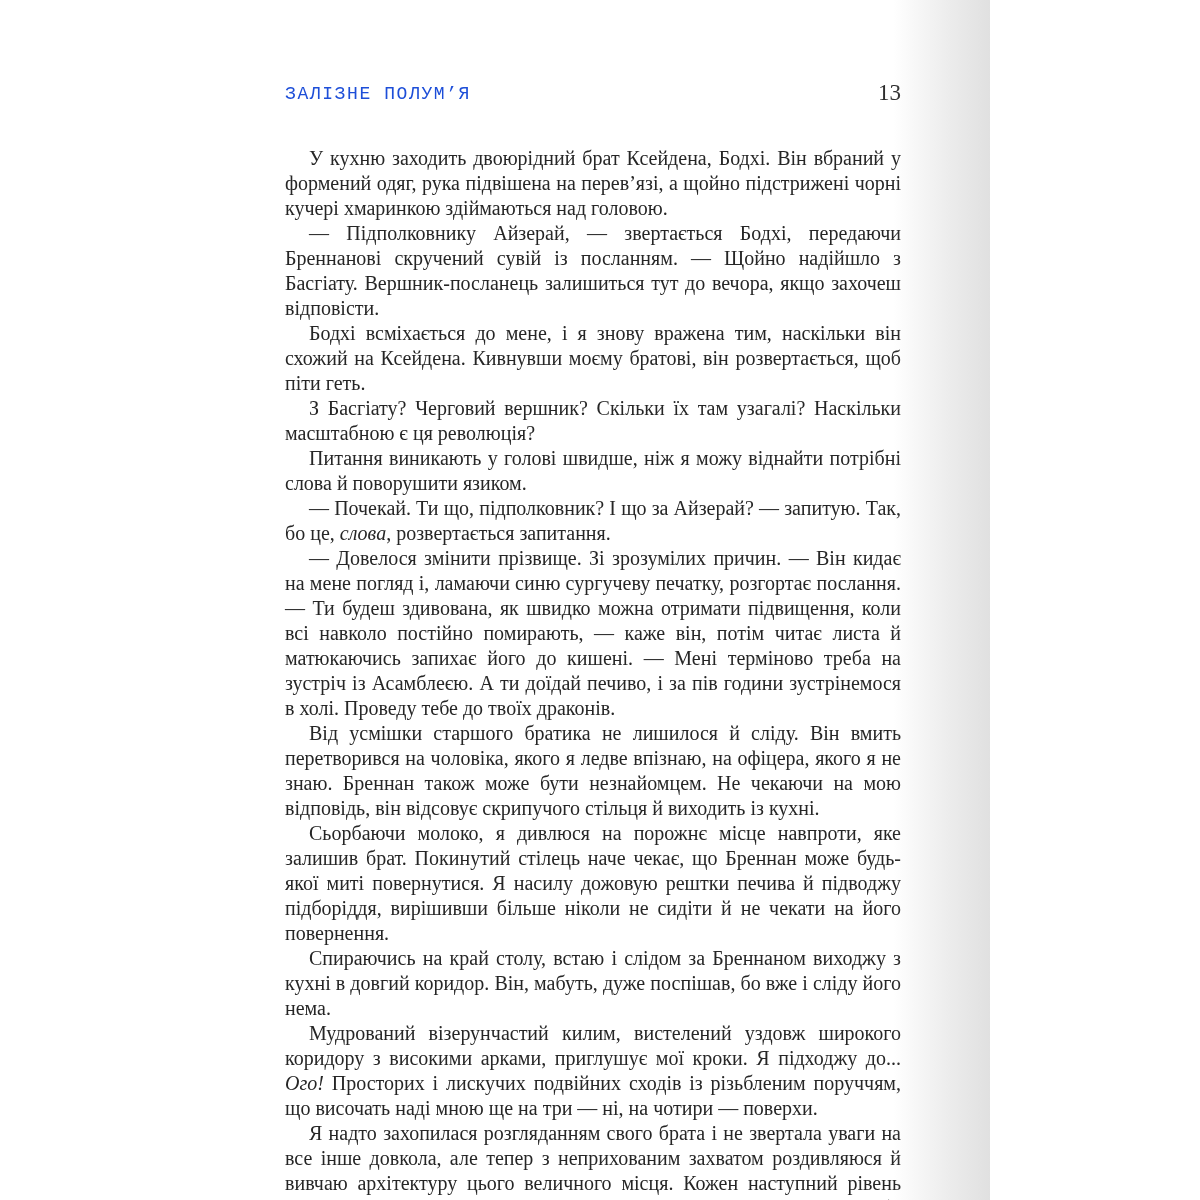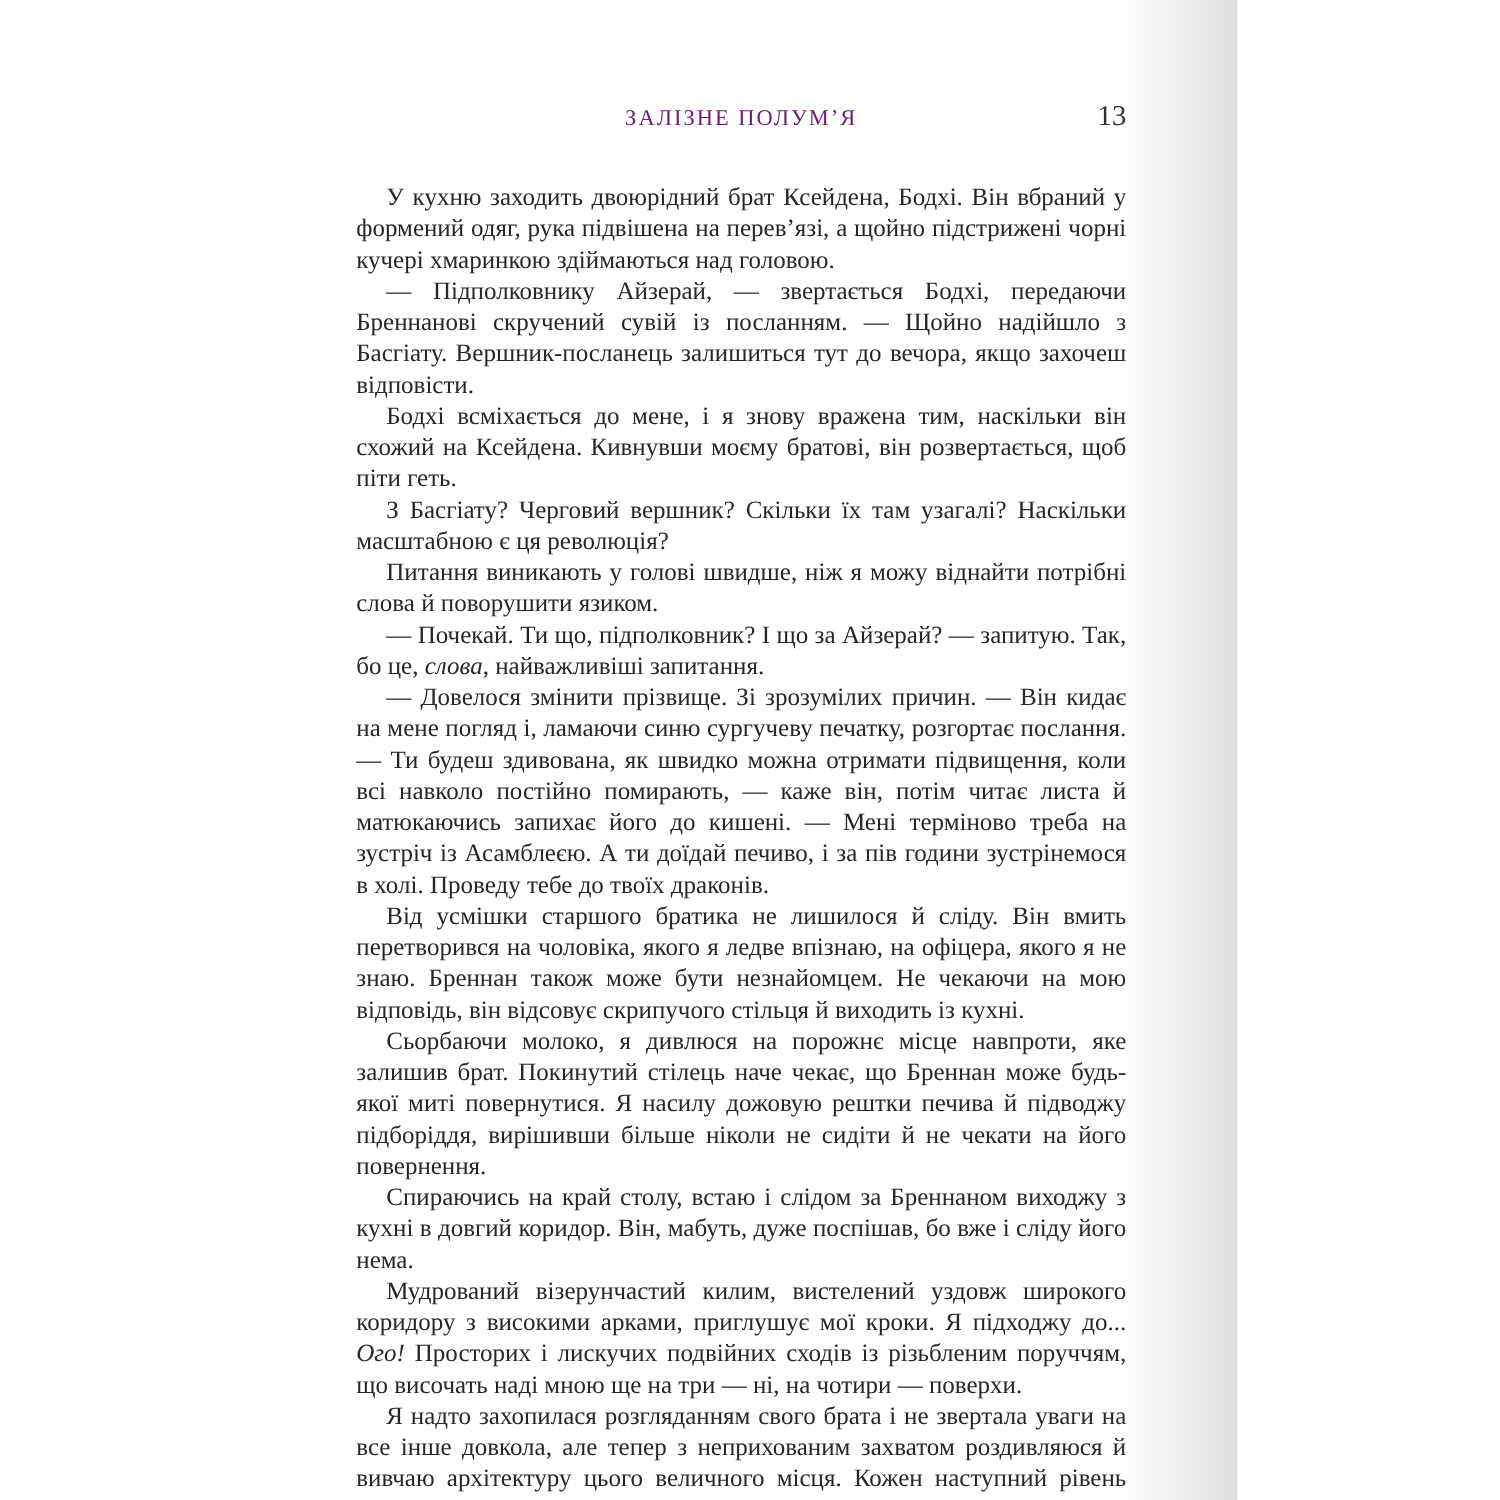--- a/index.html
+++ b/index.html
@@ -22,26 +22,25 @@
     width: 97px;
     height: 1200px;
     background: linear-gradient(90deg, rgba(224,224,224,0) 0%, rgba(215,215,215,0.45) 55%, #e0e0e0 100%);
     pointer-events: none;
   }
   .running-head {
     position: absolute;
     left: 285px;
     top: 84px;
     width: 616px;
-    text-align: center;
-    font-family: Liberation Serif, serif;
+    font-family: Liberation Mono, monospace;
     font-size: 18px;
     font-weight: 500;
     letter-spacing: 1.6px;
-    color: #701a75;
+    color: #1d4ed8;
   }
   .page-number {
     position: absolute;
     left: 285px;
     top: 80px;
     width: 616px;
     text-align: right;
     font-family: "Liberation Serif", serif;
     font-size: 23px;
     color: #2e2e2e;
@@ -74,21 +73,21 @@
   <div class="running-head">ЗАЛІЗНЕ ПОЛУМ’Я</div>
 
   <div class="page-number">13</div>
 
   <div class="text-block" id="text-block">
       <p><span>У кухню заходить двоюрідний брат Ксейдена, Бодхі. Він вбраний у формений одяг, рука підвішена на перев’язі, а щойно підстрижені чорні кучері хмаринкою здіймаються над головою.</span></p>
       <p><span>— Підполковнику Айзерай, — звертається Бодхі, передаючи Бреннанові скручений сувій із посланням. — Щойно надійшло з Басгіату. Вершник-посланець залишиться тут до вечора, якщо захочеш відповісти.</span></p>
       <p><span>Бодхі всміхається до мене, і я знову вражена тим, наскільки він схожий на Ксейдена. Кивнувши моєму братові, він розвертається, щоб піти геть.</span></p>
       <p><span>З Басгіату? Черговий вершник? Скільки їх там узагалі? Наскільки масштабною є ця революція?</span></p>
       <p><span>Питання виникають у голові швидше, ніж я можу віднайти потрібні слова й поворушити язиком.</span></p>
-      <p><span>— Почекай. Ти що, підполковник? І що за Айзерай? — запитую. Так, бо це, </span><em>слова</em><span>, найважливіші запитання.</span></p>
+      <p><span>— Почекай. Ти що, підполковник? І що за Айзерай? — запитую. Так, бо це, </span><em>слова</em><span>, розвертається запитання.</span></p>
       <p><span>— Довелося змінити прізвище. Зі зрозумілих причин. — Він кидає на мене погляд і, ламаючи синю сургучеву печатку, розгортає послання. — Ти будеш здивована, як швидко можна отримати підвищення, коли всі навколо постійно помирають, — каже він, потім читає листа й матюкаючись запихає його до кишені. — Мені терміново треба на зустріч із Асамблеєю. А ти доїдай печиво, і за пів години зустрінемося в холі. Проведу тебе до твоїх драконів.</span></p>
       <p><span>Від усмішки старшого братика не лишилося й сліду. Він вмить перетворився на чоловіка, якого я ледве впізнаю, на офіцера, якого я не знаю. Бреннан також може бути незнайомцем. Не чекаючи на мою відповідь, він відсовує скрипучого стільця й виходить із кухні.</span></p>
       <p><span>Сьорбаючи молоко, я дивлюся на порожнє місце навпроти, яке залишив брат. Покинутий стілець наче чекає, що Бреннан може будь-якої миті повернутися. Я насилу дожовую рештки печива й підводжу підборіддя, вирішивши більше ніколи не сидіти й не чекати на його повернення.</span></p>
       <p><span>Спираючись на край столу, встаю і слідом за Бреннаном виходжу з кухні в довгий коридор. Він, мабуть, дуже поспішав, бо вже і сліду його нема.</span></p>
       <p><span>Мудрований візерунчастий килим, вистелений уздовж широкого коридору з високими арками, приглушує мої кроки. Я підходжу до... </span><em>Ого!</em><span> Просторих і лискучих подвійних сходів із різьбленим поруччям, що височать наді мною ще на три — ні, на чотири — поверхи.</span></p>
       <p><span>Я надто захопилася розгляданням свого брата і не звертала уваги на все інше довкола, але тепер з неприхованим захватом роздивляюся й вивчаю архітектуру цього величного місця. Кожен наступний рівень сходового майданчика дещо зміщений порівняно з попереднім, ніби сходи обвивають</span></p>
     </div>
 
   <div class="edge-shadow"></div>
 

